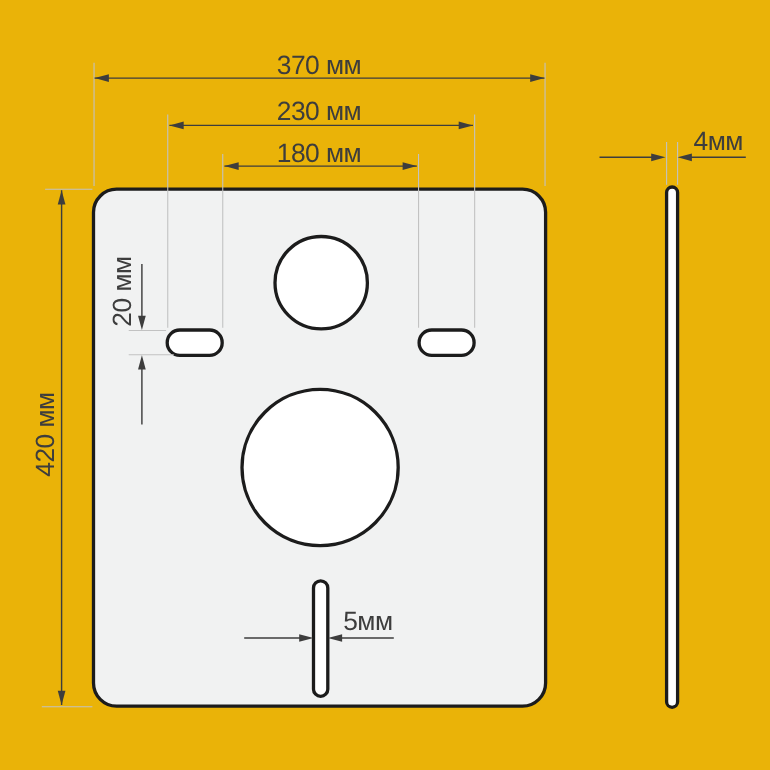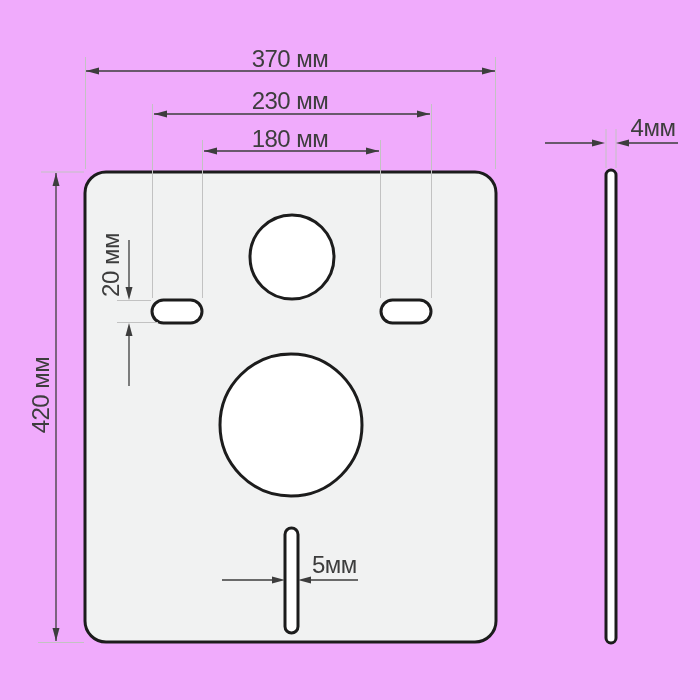--- a/index.html
+++ b/index.html
@@ -4,21 +4,21 @@
 <style>
   html, body {
     margin: 0;
     padding: 0;
     background: #ffffff;
   }
   .canvas {
     position: relative;
     width: 700px;
     height: 700px;
-    background: #f0abfc;
+    background: #eab308;
     overflow: hidden;
   }
   svg {
     display: block;
     width: 700px;
     height: 700px;
   }
   .dim-text {
     font-family: "Liberation Sans", "DejaVu Sans", sans-serif;
     font-size: 24px;

